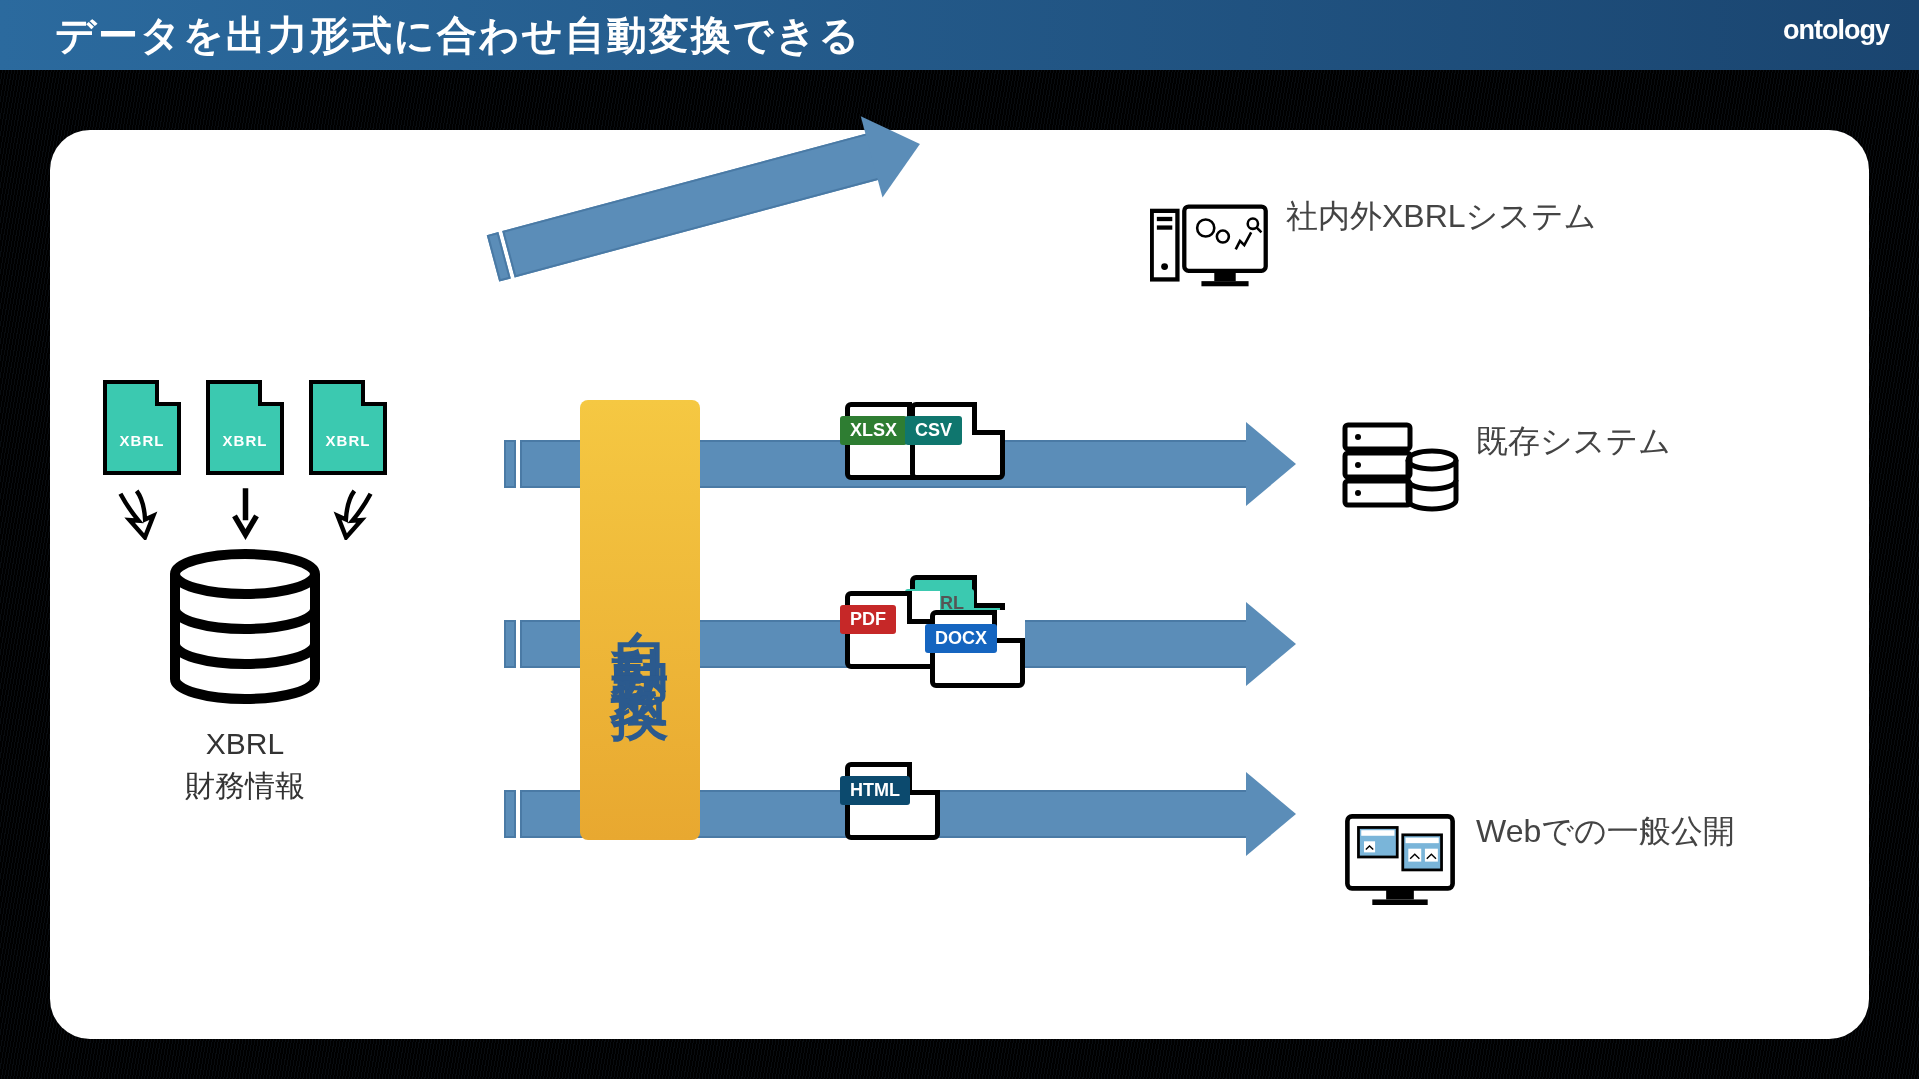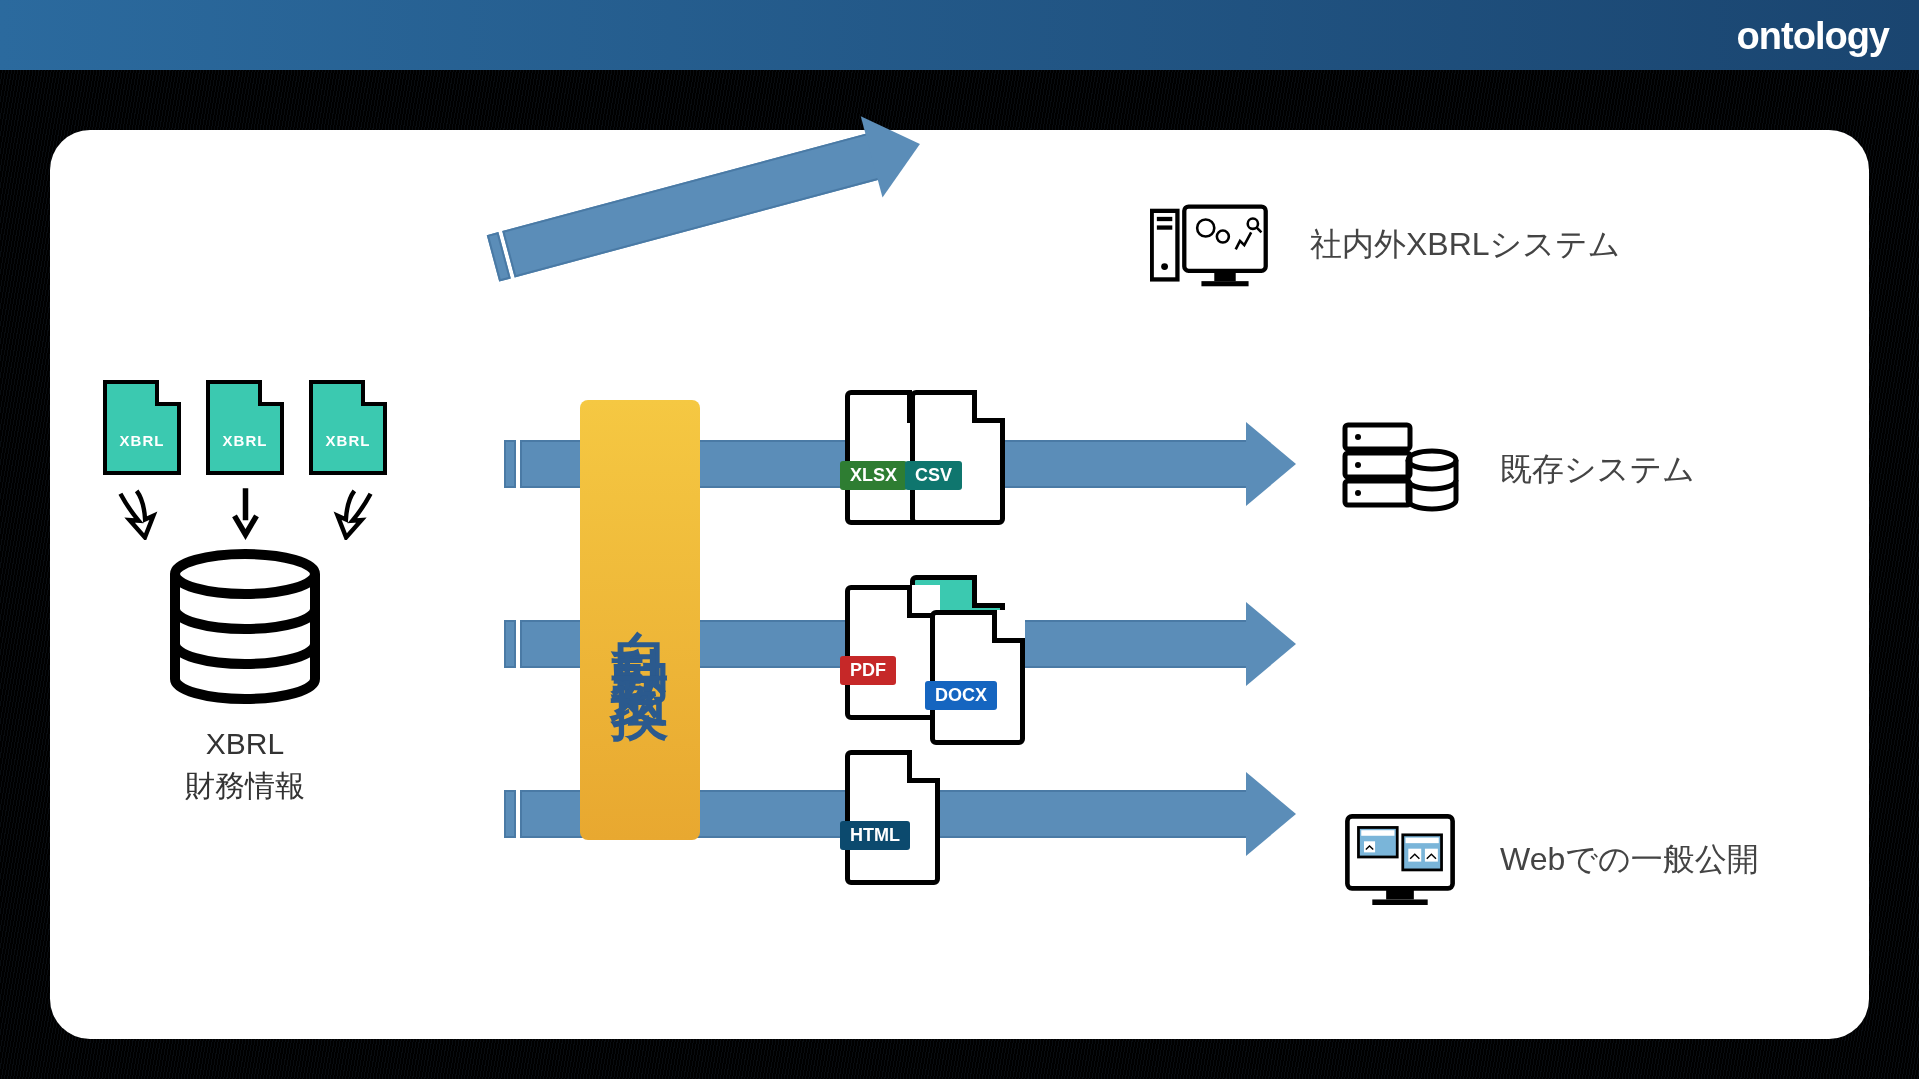--- a/index.html
+++ b/index.html
@@ -1,19 +1,19 @@
 <!DOCTYPE html>
 <html><head>
 <meta charset="utf-8">
 <style>
 *{box-sizing:border-box;margin:0;padding:0}
 body{width:1919px;height:1079px;background:#0a1520;font-family:"Hiragino Sans","Meiryo",sans-serif;overflow:hidden;position:relative}
 .header{background:linear-gradient(to right,#2b6a9e,#1a4570);height:70px;display:flex;align-items:center;padding-left:55px;position:relative}
 .title{color:#fff;font-size:40px;font-weight:600;letter-spacing:2px}
-.brand{position:absolute;right:30px;top:15px;color:#fff;font-size:38px;font-weight:600;letter-spacing:-1px}
+.brand{position:absolute;right:30px;top:15px;color:#fff;font-size:27px;font-weight:600;letter-spacing:-1px}
 .bg-pattern{position:absolute;top:70px;left:0;right:0;bottom:0;background:#000;overflow:hidden}
 .bg-pattern::before{content:"";position:absolute;inset:0;background:repeating-linear-gradient(100deg,transparent 0px,transparent 2px,rgba(100,150,200,0.08) 2px,rgba(100,150,200,0.08) 3px)}
 .card{position:absolute;top:130px;left:50px;right:50px;bottom:40px;background:#fff;border-radius:40px;padding:50px}
 .source{position:absolute;left:35px;top:250px;width:320px;text-align:center}
 .xbrl-files{display:flex;justify-content:center;gap:25px;margin-bottom:10px}
 .xbrl-file{width:78px;height:95px;background:#3bc9b0;position:relative;border:4px solid #000}
 .xbrl-file::before{content:"";position:absolute;top:-4px;right:-4px;width:22px;height:22px;background:#fff;border-left:4px solid #000;border-bottom:4px solid #000}
 .xbrl-file::after{content:"";position:absolute;top:-4px;right:-4px;border-style:solid;border-width:0 22px 22px 0;border-color:transparent #fff transparent transparent}
 .xbrl-label{position:absolute;bottom:22px;left:0;right:0;text-align:center;color:#fff;font-size:15px;font-weight:700;letter-spacing:1px}
 .arrows-down{display:flex;justify-content:center;gap:50px;margin-bottom:5px}
@@ -26,46 +26,47 @@
 .arrow-h::before{content:"";position:absolute;left:-18px;top:-2px;bottom:-2px;width:8px;background:#5b8db8;border:2px solid #4a7aa5}
 .arrow-h::after{content:"";position:absolute;right:-48px;top:50%;transform:translateY(-50%);border-style:solid;border-width:42px 0 42px 50px;border-color:transparent transparent transparent #5b8db8}
 .arrow-diag{position:absolute;left:460px;top:100px;width:430px;height:60px;transform:rotate(-15deg);transform-origin:left center}
 .arrow-diag-body{width:380px;height:48px;background:#5b8db8;border:2px solid #4a7aa5;position:relative}
 .arrow-diag-body::before{content:"";position:absolute;left:-18px;top:-2px;bottom:-2px;width:8px;background:#5b8db8;border:2px solid #4a7aa5}
 .arrow-diag-body::after{content:"";position:absolute;right:-48px;top:50%;transform:translateY(-50%);border-style:solid;border-width:42px 0 42px 50px;border-color:transparent transparent transparent #5b8db8}
 .arrow1{left:470px;top:310px;width:730px}
 .arrow2{left:470px;top:490px;width:730px}
 .arrow3{left:470px;top:660px;width:730px}
 .file-group{position:absolute;display:flex;align-items:center}
-.file-badge{position:relative;width:95px;height:135px;background:#fff;border:5px solid #000;border-radius:6px;margin:0 -15px}
+.file-badge{position:relative;width:95px;height:78px;background:#fff;border:5px solid #000;border-radius:6px;margin:12px -15px}
 .file-badge::before{content:"";position:absolute;top:-5px;right:-5px;width:28px;height:28px;background:#fff;border-left:5px solid #000;border-bottom:5px solid #000}
 .file-tag{position:absolute;bottom:30px;left:-10px;padding:4px 10px;color:#fff;font-size:18px;font-weight:700;border-radius:3px}
 .tag-xlsx{background:#2e7d32}
 .tag-csv{background:#0f766e}
 .tag-pdf{background:#c62828}
 .tag-xbrl{background:#3bc9b0;color:#555}
 .tag-docx{background:#1565c0}
 .tag-html{background:#0c4a6e}
 .files1{left:810px;top:260px}
 .files2{left:810px;top:430px}
 .files3{left:810px;top:620px}
 .file-xbrl-small{background:#3bc9b0}
-.output-item{position:absolute;display:flex;align-items:center;gap:40px}
+.output-item{position:absolute;display:flex;align-items:flex-start;gap:16px}
 .output-label{font-size:32px;color:#444;font-weight:400}
 .out1{left:1100px;top:65px}
 .out2{left:1290px;top:290px}
 .out3{left:1290px;top:440px}
 .out4{left:1300px;top:570px}
 .out5{left:1290px;top:680px}
 .icon-box{width:120px;height:100px;display:flex;align-items:center;justify-content:center}
 </style>
 </head>
 <body>
 
 <div class="header">
+  <div class="title">データを出力形式に合わせ自動変換できる</div>
   <div class="brand">ontology</div>
 </div>
 <div class="bg-pattern"></div>
 
 <div class="card">
 
   <div class="source">
     <div class="xbrl-files">
       <div class="xbrl-file">
           <div class="xbrl-label">XBRL</div>

